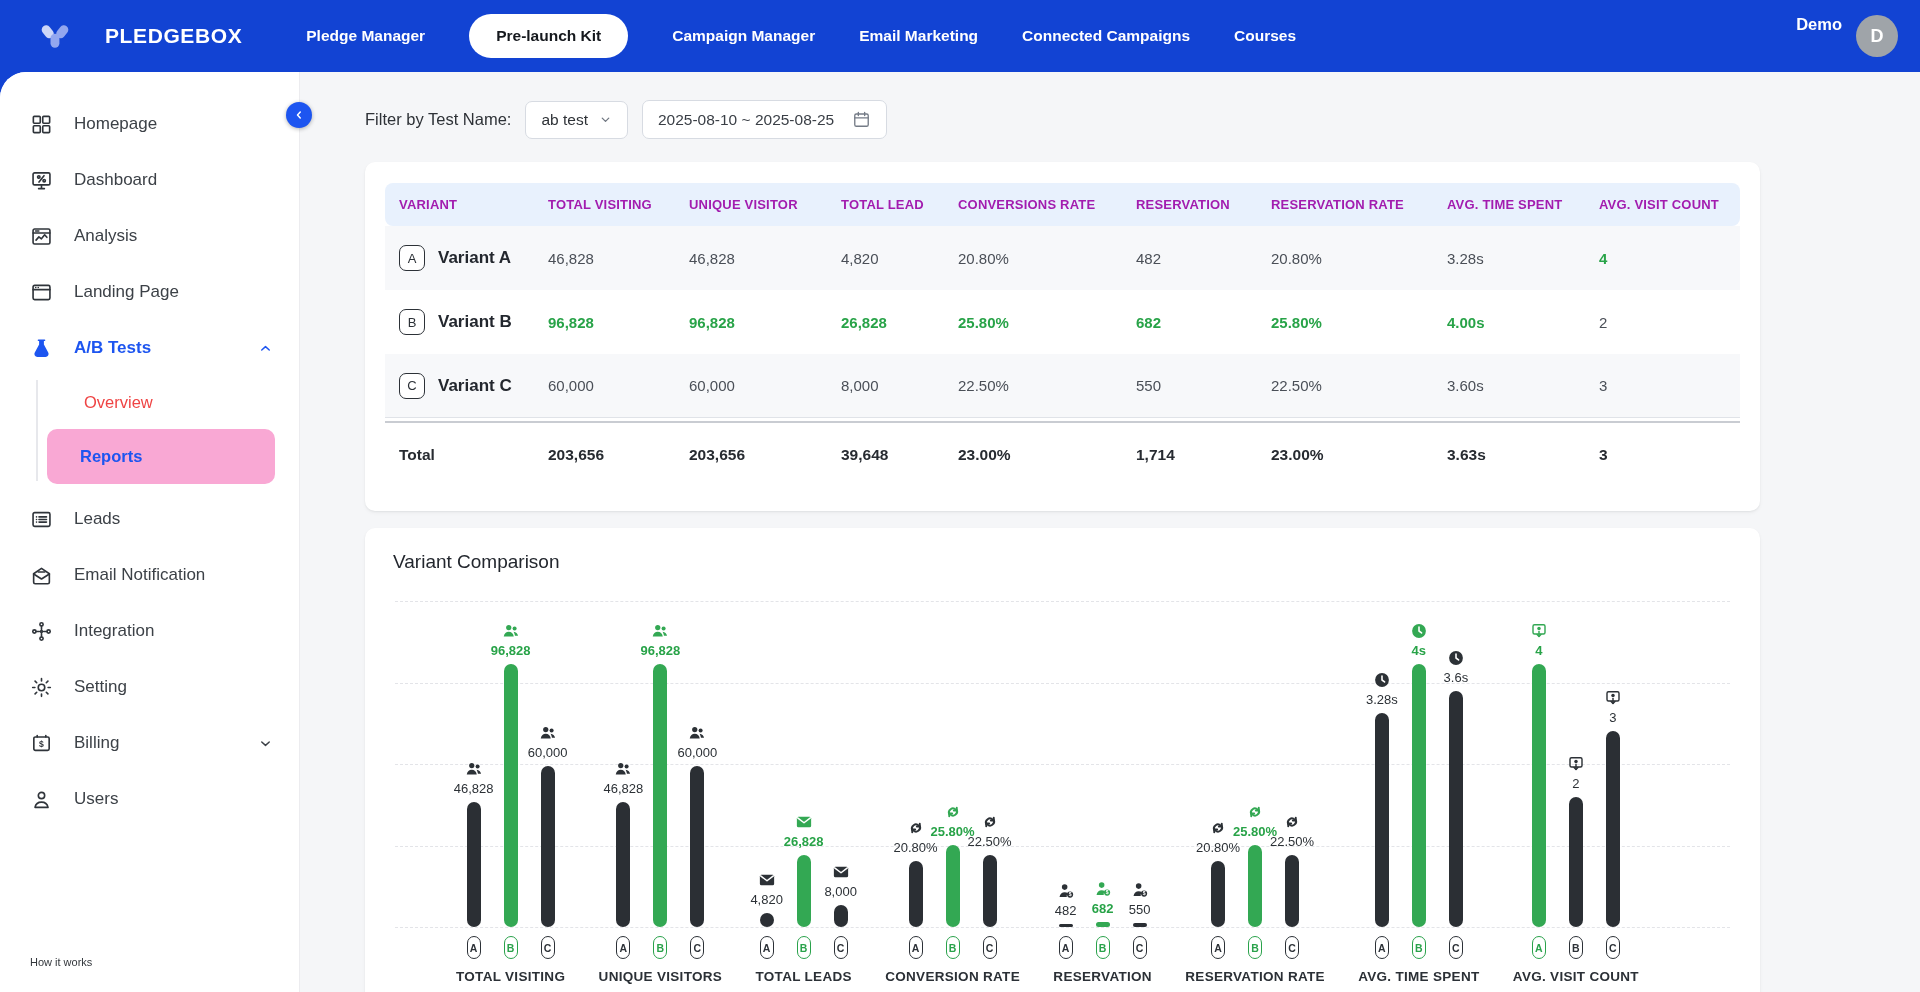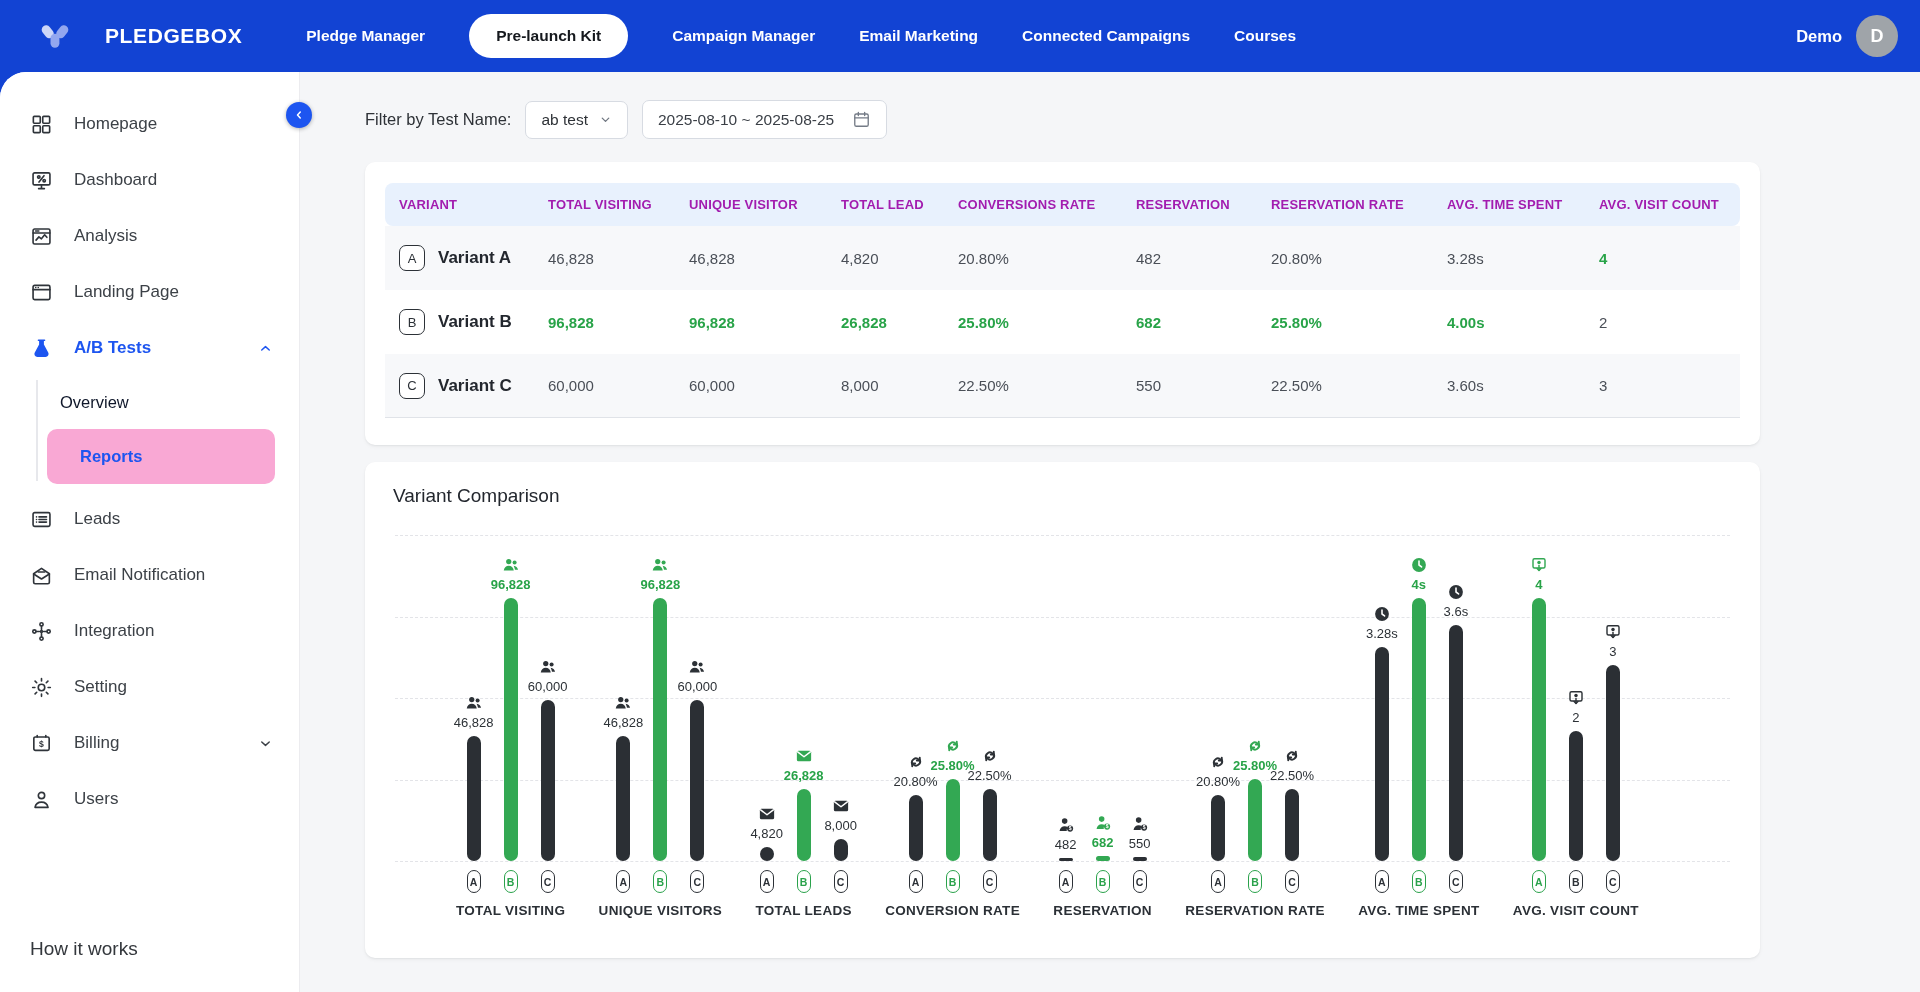--- a/index.html
+++ b/index.html
@@ -6,43 +6,43 @@
   html,body { width:1920px; height:992px; overflow:hidden; }
   body { font-family:"Liberation Sans", sans-serif; background:#1243d3; }
 
   
   .topnav { height:72px; background:#1243d3; display:flex; align-items:center; padding:0 22px 0 40px; color:#fff; }
   .brand { display:flex; align-items:center; gap:11px; margin-right:64px; cursor:pointer; }
   .brand-name { font-size:21px; font-weight:700; letter-spacing:.6px;margin-left:24px; }
   .nav-items { display:flex; align-items:center; gap:44px; flex:1; }
   .nav-item { font-size:15.5px; font-weight:600; white-space:nowrap; cursor:pointer; }
   .nav-item.active { background:#fff; color:#15181d; padding:13px 27px; border-radius:24px; }
-  .nav-right { display:flex; align-items:center; gap:14px; cursor:pointer; }
+  .nav-right { display:flex; gap:14px; cursor:pointer; }
   .nav-user { font-size:16.5px; font-weight:700; }
   .avatar { width:42px; height:42px; border-radius:50%; background:#9fa4a9; display:flex; align-items:center; justify-content:center; font-weight:700; font-size:18px; color:#fff; }
 
   
   .sheet { height:920px; background:#f5f6f8; border-top-left-radius:26px; display:flex; overflow:hidden; }
 
   
   .sidebar { width:300px; background:#fff; border-right:1px solid #ececef; position:relative; flex-shrink:0; display:flex; flex-direction:column; }
   .side-list { padding-top:24px; flex:1; }
   .side-item { display:flex; align-items:center; gap:21px; height:56px; padding:0 26px 0 30px; font-size:17px; color:#3c4147; font-weight:500; cursor:pointer; white-space:nowrap; }
   .side-item .s-icon { width:23px; height:23px; color:#2f343a; display:flex; flex-shrink:0; }
   .side-item .s-icon svg { width:100%; height:100%; }
   .side-item.active { color:#1d55f0; font-weight:700; }
   .side-item.active .s-icon { color:#1d55f0; }
   .side-item .sp { flex:1; }
   .side-item .chev { display:flex; color:inherit; }
   .sub-wrap { position:relative; padding:2px 0 4px; }
   .sub-line { position:absolute; left:36px; top:4px; bottom:10px; width:2px; background:#e7e8ec; }
-  .sub-item { height:48px; display:flex; align-items:center; padding-left:60px; font-size:16.5px; color:#0f172a; cursor:pointer; }
+  .sub-item { height:48px; display:flex; align-items:center; padding-left:84px; font-size:16.5px; color:#ef4444; cursor:pointer; }
   .sub-item.active { margin:3px 24px 3px 47px; padding-left:33px; height:55px; background:#f9a8d4; border-radius:10px; color:#1d55f0; font-weight:700; }
   .collapse-btn { position:absolute; top:30px; right:-13px; width:26px; height:26px; border-radius:50%; background:#1d55f0; color:#fff; display:flex; align-items:center; justify-content:center; box-shadow:0 1px 4px rgba(0,0,0,.3); cursor:pointer; z-index:5; }
-  .side-footer { padding:0 0 32px 30px; font-size:19px; color:#33373c; cursor:pointer; }
+  .side-footer { padding:0 0 24px 30px; font-size:11px; color:#33373c; cursor:pointer; }
 
   
   .main { flex:1; padding:28px 160px 0 65px; }
   .filter-row { display:flex; align-items:center; gap:14px; margin-bottom:23px; }
   .filter-label { font-size:16.5px; color:#2e3237; }
   .pill { display:flex; align-items:center; background:#fff; border:1px solid #d7dbe2; border-radius:7px; padding:9px 15px; cursor:pointer; }
   .select-pill { gap:11px; font-size:15.5px; font-weight:400; color:#2e3237; }
   .select-pill .chevd { display:flex; color:#6f7681; }
   .date-pill { gap:18px; font-size:15.5px; color:#3a3f46; }
   .date-pill .cal { display:flex; }
@@ -363,20 +363,31 @@
               <td>8,000</td>
               <td>22.50%</td>
               <td>550</td>
               <td>22.50%</td>
               <td>3.60s</td>
               <td>3</td>
             </tr>
             <tr class="sep-row">
               <td colspan="9"></td>
             </tr>
+            <tr class="total-row">
+              <td>Total</td>
+              <td>203,656</td>
+              <td>203,656</td>
+              <td>39,648</td>
+              <td>23.00%</td>
+              <td>1,714</td>
+              <td>23.00%</td>
+              <td>3.63s</td>
+              <td>3</td>
+            </tr>
           </tbody>
       </table>
     </div>
 
     <div class="card chart-card">
       <div class="chart-title">Variant Comparison</div>
       <div class="plot-wrap">
         <div class="gridlines" id="gridlines">
             <div class="gline" style="top: 0px;"></div>
             <div class="gline" style="top: 81.5px;"></div>

